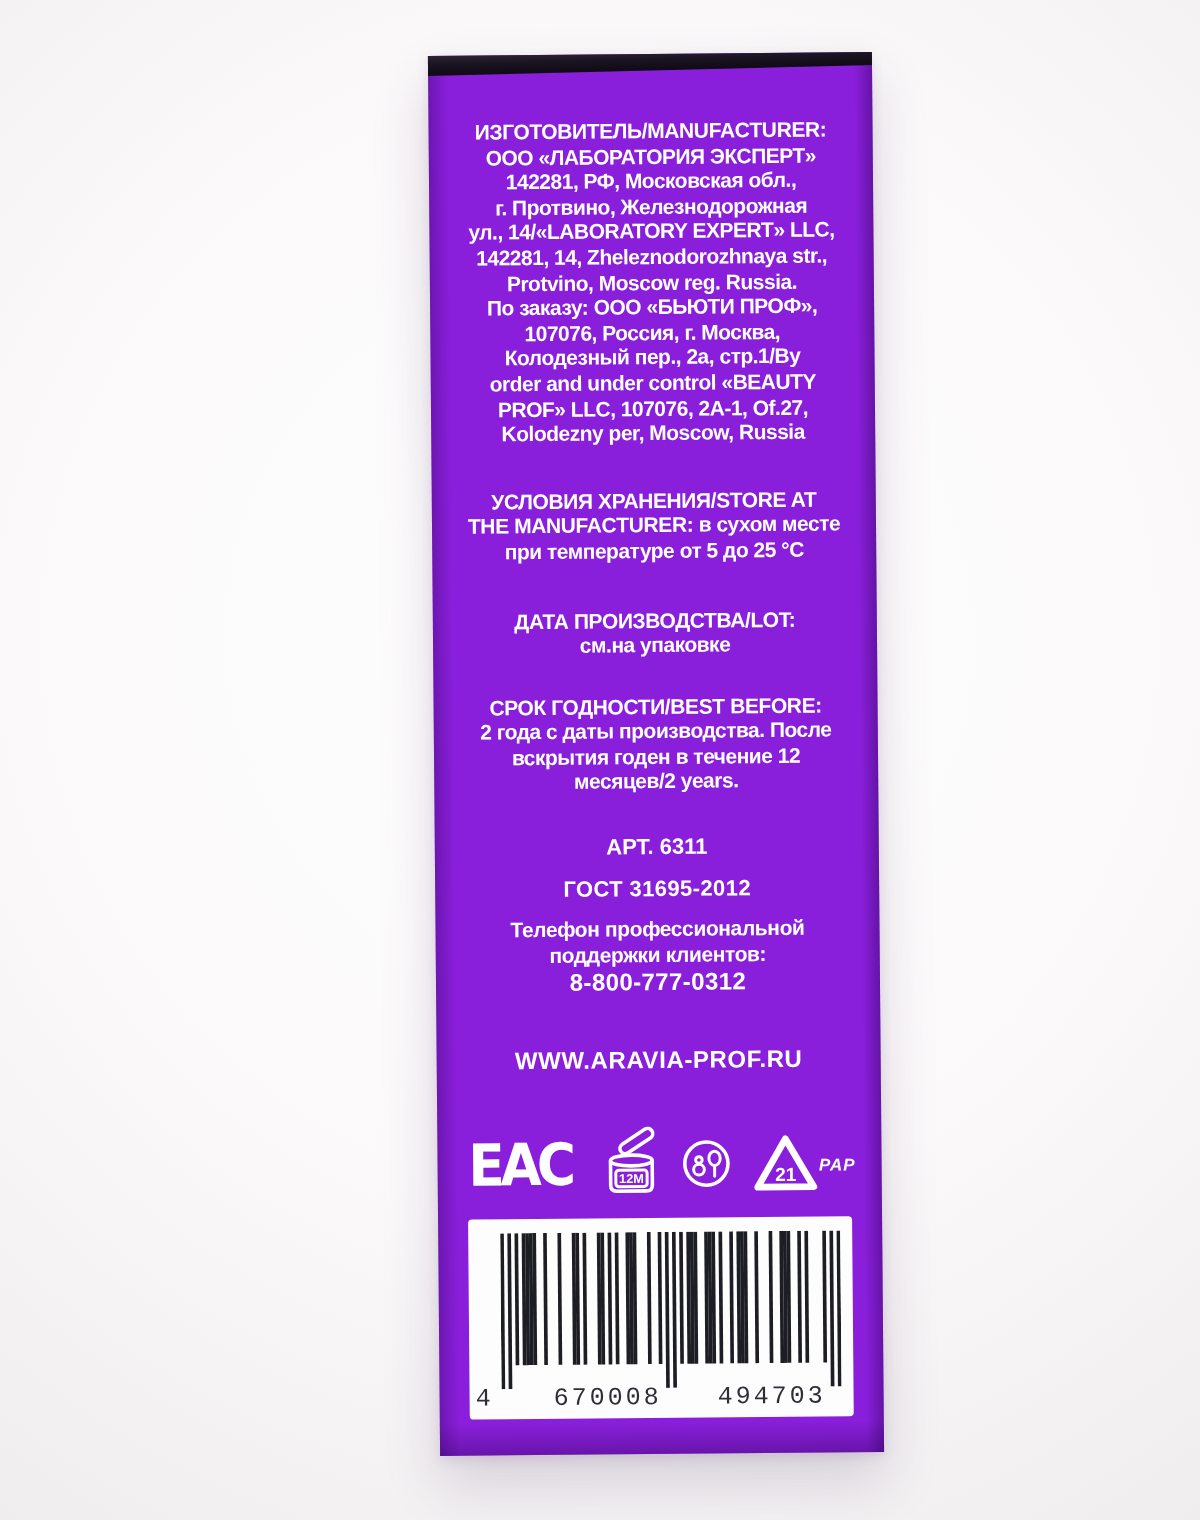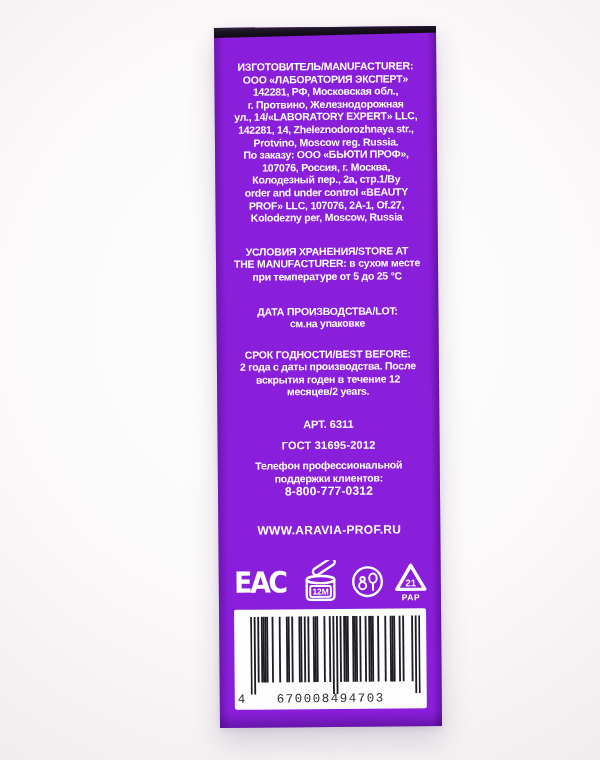--- a/index.html
+++ b/index.html
@@ -45,32 +45,32 @@
   .sec-site{margin-top:26px;font-weight:bold;font-size:12px;letter-spacing:.3px;line-height:13px;}
   .icons-row{
     margin-top:22px;height:46px;
     display:flex;align-items:center;justify-content:center;gap:9px;
   }
   .eac{
     font-weight:bold;font-size:29px;letter-spacing:-2.5px;
     font-family:"DejaVu Sans", sans-serif;
     transform:scale(.92,1.0);line-height:1;padding-right:4px;
   }
-  .mark{display:flex;flex-direction:column;align-items:center;line-height:1;}
-  .pap-label{font-size:8.5px;font-weight:bold;margin-top:1px;letter-spacing:.5px;}
+  .mark{display:flex;flex-direction:row;align-items:center;line-height:1;}
+  .pap-label{font-size:8.5px;font-weight:bold;margin-top:1px;letter-spacing:.5px;font-style:italic;}
   .barcode-label{
     position:relative;margin:4px auto 0 auto;width:192px;height:100px;
     background:#fdfdfd;border-radius:2px;
   }
   .barcode-svg{position:absolute;left:16px;top:7px;}
   .barcode-digits{position:absolute;left:0;bottom:3px;width:100%;height:16px;
     font-family:"Liberation Mono", monospace;font-size:12.5px;color:#2e2e36;}
   .d-first{position:absolute;left:3px;bottom:0;}
   .d-left{position:absolute;left:24px;width:72px;text-align:right;bottom:0;letter-spacing:1.5px;}
-  .d-right{position:absolute;left:96px;width:72px;text-align:left;bottom:0;letter-spacing:1.5px;}
+  .d-right{position:absolute;left:106px;width:72px;text-align:right;bottom:0;letter-spacing:1.5px;}
   svg text{font-family:"Liberation Sans", sans-serif;}
 </style>
 </head>
 <body>
 
 <div class="scene">
   <div class="product-box">
     <div class="top-flap"></div>
 
     <div class="panel">

